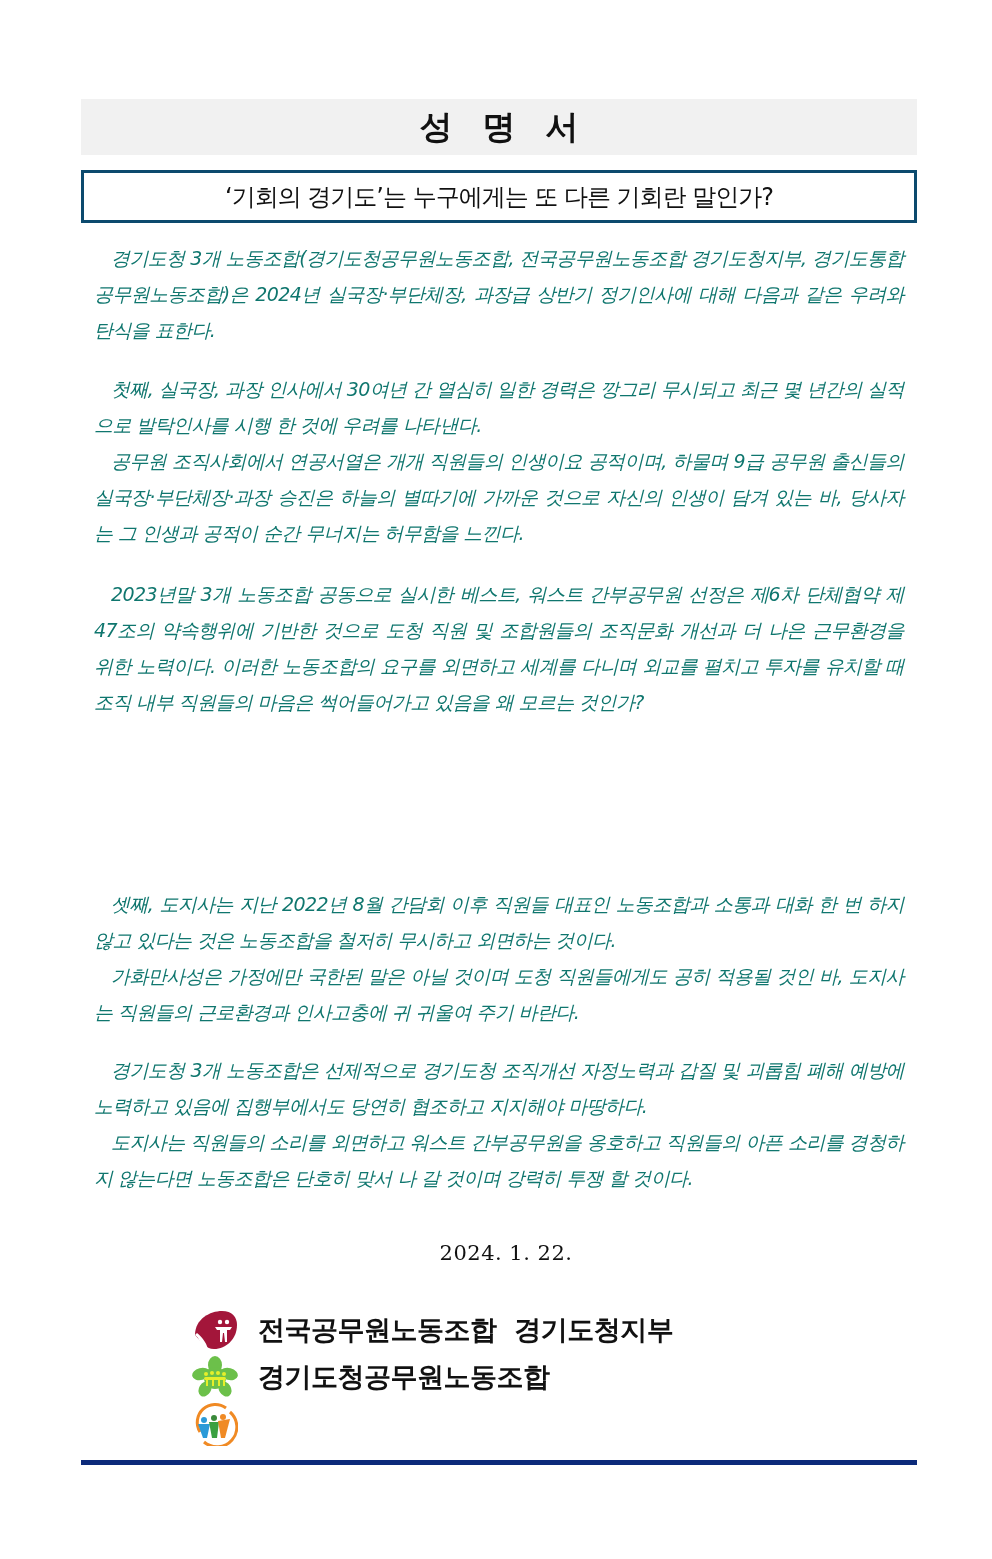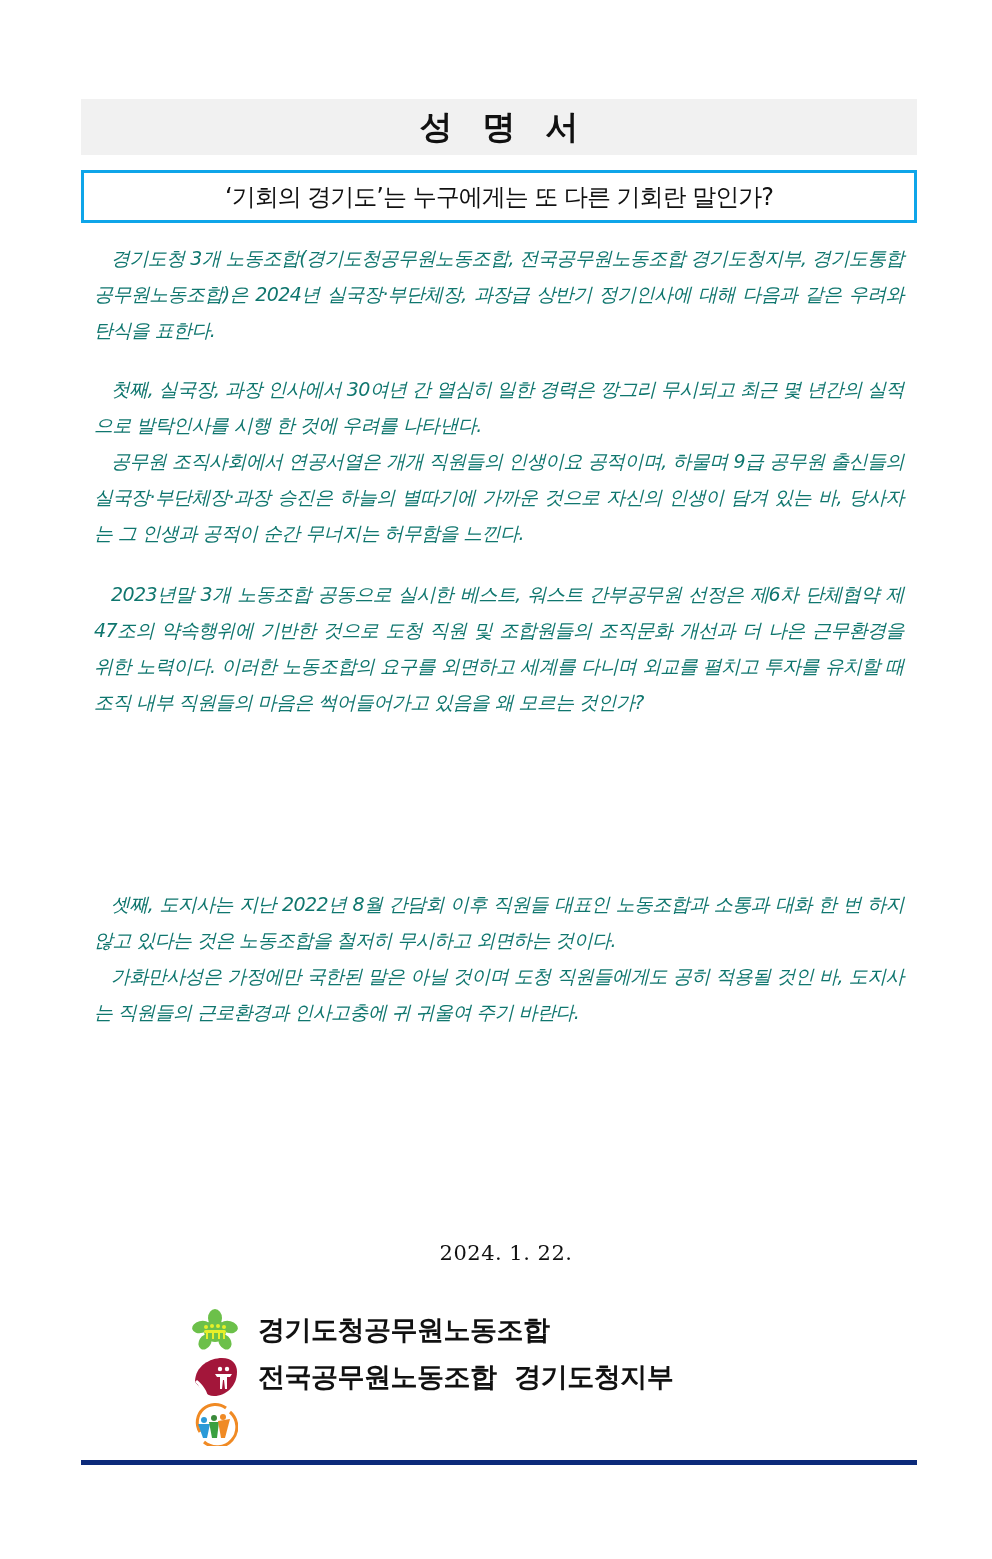--- a/index.html
+++ b/index.html
@@ -34,21 +34,21 @@
       font-weight: bold;
       font-size: 33px;
       letter-spacing: 30px;
       margin-right: -30px;
       color: #111;
     }
     .subtitle-box {
       position: absolute;
       left: 81px; top: 170px;
       width: 830px; height: 47px;
-      border: 3px solid #0ea5e9;
+      border: 3px solid #0c4a6e;
       display: flex;
       align-items: center;
       justify-content: center;
       background: #fff;
     }
     .subtitle-text {
       font-family: "DejaVu Sans", sans-serif;
       font-size: 24px;
       letter-spacing: -1px;
       color: #111;
@@ -133,24 +133,43 @@
 
   <div class="body-text" style="top:576px;">
     <p class="para">2023년말 3개 노동조합 공동으로 실시한 베스트, 워스트 간부공무원 선정은 제6차 단체협약 제47조의 약속행위에 기반한 것으로 도청 직원 및 조합원들의 조직문화 개선과 더 나은 근무환경을 위한 노력이다. 이러한 노동조합의 요구를 외면하고 세계를 다니며 외교를 펼치고 투자를 유치할 때 조직 내부 직원들의 마음은 썩어들어가고 있음을 왜 모르는 것인가?</p>
   </div>
 
   <div class="body-text" style="top:886px;">
     <p class="para">셋째, 도지사는 지난 2022년 8월 간담회 이후 직원들 대표인 노동조합과 소통과 대화 한 번 하지 않고 있다는 것은 노동조합을 철저히 무시하고 외면하는 것이다.</p>
     <p class="para">가화만사성은 가정에만 국한된 말은 아닐 것이며 도청 직원들에게도 공히 적용될 것인 바, 도지사는 직원들의 근로환경과 인사고충에 귀 귀울여 주기 바란다.</p>
   </div>
 
+  <div class="body-text" style="top:1052px;">
+    <p class="para">경기도청 3개 노동조합은 선제적으로 경기도청 조직개선 자정노력과 갑질 및 괴롭힘 폐해 예방에 노력하고 있음에 집행부에서도 당연히 협조하고 지지해야 마땅하다.</p>
+    <p class="para">도지사는 직원들의 소리를 외면하고 워스트 간부공무원을 옹호하고 직원들의 아픈 소리를 경청하지 않는다면 노동조합은 단호히 맞서 나 갈 것이며 강력히 투쟁 할 것이다.</p>
+  </div>
 
   <div class="date">2024. 1. 22.</div>
 
   <div class="orgs">
+    <div class="org">
+      <span class="org-logo">
+        <svg width="46" height="42" viewBox="0 0 46 42">
+          <path d="M3 26 C3 10 18 2 30 2 C40 2 45 8 45 16 C45 30 34 40 22 40 C18 40 14 38 12 36 Z" fill="#a3163a"></path>
+          <path d="M5 24 C10 28 14 33 16 40 L10 40 C9 34 7 29 3 26 Z" fill="#ffffff"></path>
+          <g fill="#ffffff">
+            <circle cx="28" cy="13" r="2.2"></circle>
+            <circle cx="35" cy="13" r="2.2"></circle>
+            <path d="M23 18 L40 18 L38 21 L35 21 L35 33 L33 33 L32 24 L31 24 L30 33 L28 33 L28 21 L25 21 Z"></path>
+          </g>
+        </svg>
+      </span>
+      <span class="org-name" style="white-space:pre;">전국공무원노동조합  경기도청지부</span>
+    </div>
+
     <div class="org">
       <span class="org-logo">
         <svg width="46" height="42" viewBox="0 0 46 42">
           <g fill="#6cc04a">
             <ellipse cx="23" cy="9" rx="7" ry="9"></ellipse>
             <ellipse cx="9" cy="18" rx="9" ry="6" transform="rotate(-15 9 18)"></ellipse>
             <ellipse cx="37" cy="18" rx="9" ry="6" transform="rotate(15 37 18)"></ellipse>
             <ellipse cx="13" cy="33" rx="6" ry="8" transform="rotate(30 13 33)"></ellipse>
             <ellipse cx="33" cy="33" rx="6" ry="8" transform="rotate(-30 33 33)"></ellipse>
             <circle cx="23" cy="22" r="11"></circle>
@@ -166,35 +185,20 @@
             <rect x="26" y="24" width="2" height="6"></rect>
             <rect x="31" y="24" width="2" height="6"></rect>
           </g>
         </svg>
       </span>
       <span class="org-name">경기도청공무원노동조합</span>
     </div>
 
     <div class="org">
       <span class="org-logo">
-        <svg width="46" height="42" viewBox="0 0 46 42">
-          <path d="M3 26 C3 10 18 2 30 2 C40 2 45 8 45 16 C45 30 34 40 22 40 C18 40 14 38 12 36 Z" fill="#a3163a"></path>
-          <path d="M5 24 C10 28 14 33 16 40 L10 40 C9 34 7 29 3 26 Z" fill="#ffffff"></path>
-          <g fill="#ffffff">
-            <circle cx="28" cy="13" r="2.2"></circle>
-            <circle cx="35" cy="13" r="2.2"></circle>
-            <path d="M23 18 L40 18 L38 21 L35 21 L35 33 L33 33 L32 24 L31 24 L30 33 L28 33 L28 21 L25 21 Z"></path>
-          </g>
-        </svg>
-      </span>
-      <span class="org-name" style="white-space:pre;">전국공무원노동조합  경기도청지부</span>
-    </div>
-
-    <div class="org">
-      <span class="org-logo">
         <svg width="46" height="44" viewBox="0 0 46 44">
           <path d="M8 30 A18 18 0 0 1 34 6" stroke="#f08a24" stroke-width="3" fill="none"></path>
           <path d="M38 10 A18 18 0 0 1 12 40" stroke="#f08a24" stroke-width="3" fill="none"></path>
           <circle cx="12" cy="18" r="3" fill="#2a9ad8"></circle>
           <path d="M6 22 L18 22 L15 36 L11 36 Z" fill="#2a9ad8"></path>
           <circle cx="22" cy="16" r="3" fill="#3a8a3a"></circle>
           <path d="M17 20 L27 20 L25 36 L20 36 Z" fill="#3aa040"></path>
           <circle cx="31" cy="15" r="3" fill="#f08a24"></circle>
           <path d="M26 19 L38 17 L33 36 L29 36 Z" fill="#f08a24"></path>
         </svg>

